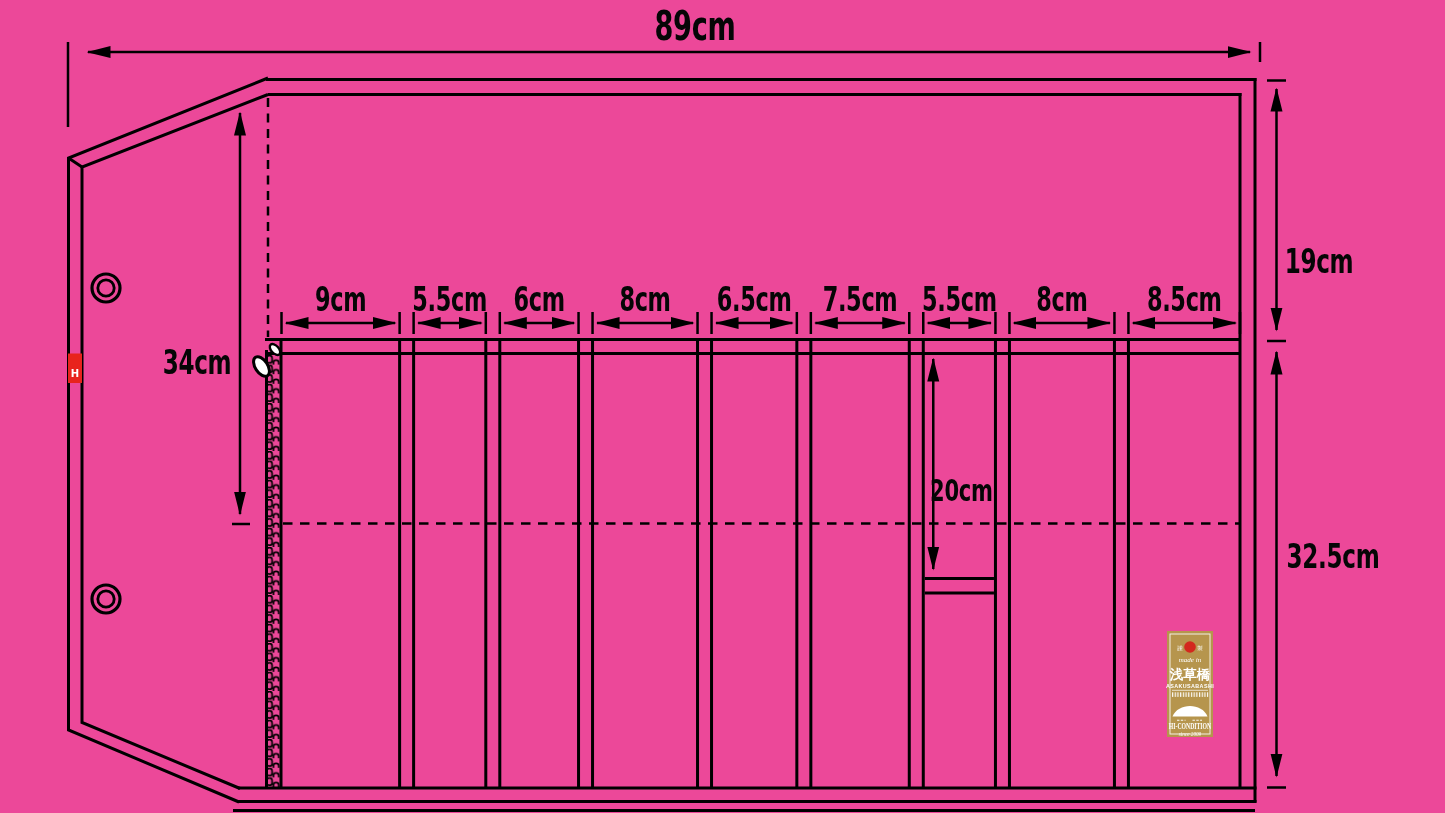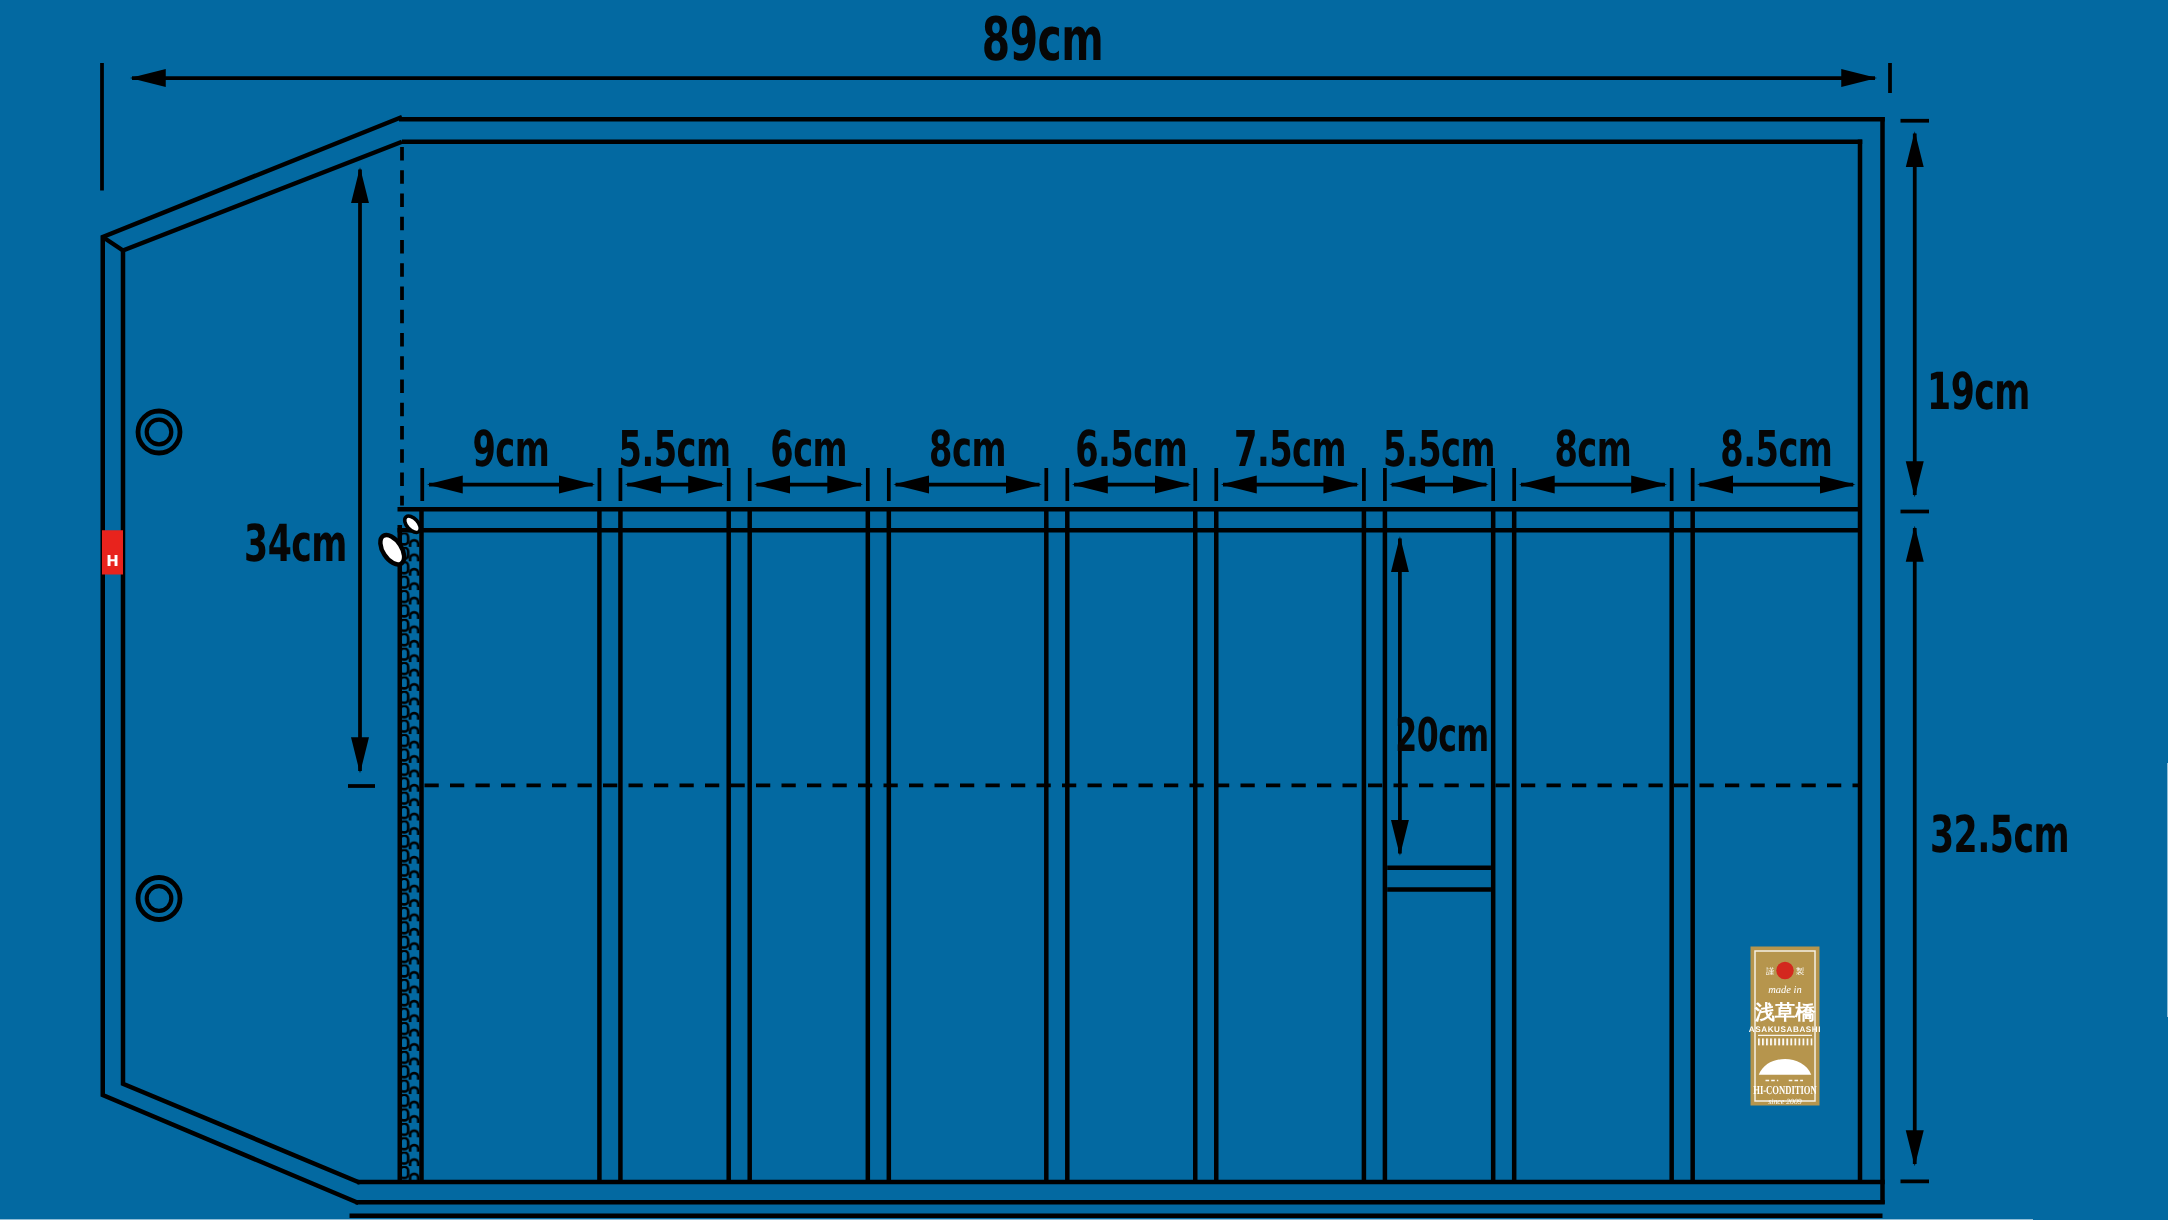--- a/index.html
+++ b/index.html
@@ -1,16 +1,16 @@
 <!DOCTYPE html>
 <html><head>
 <meta charset="utf-8">
 <style>
   html,body{margin:0;padding:0;background:#ffffff;}
-  .canvas{position:relative;width:1445px;height:813px;background:#0369a1;overflow:hidden;}
+  .canvas{position:relative;width:1445px;height:813px;background:#ec4899;overflow:hidden;}
   svg{display:block;}
   .struct{stroke:#000;stroke-width:3;fill:none;}
   .dim{stroke:#000;stroke-width:2.5;fill:none;}
   .dashedv{stroke:#000;stroke-width:2.5;stroke-dasharray:9 6.5;fill:none;}
   .dashedh{stroke:#000;stroke-width:2.5;stroke-dasharray:9.5 7.5;fill:none;}
   .dimlabel{font-family:"DejaVu Sans",sans-serif;font-weight:700;font-size:33px;fill:#060606;letter-spacing:-0.5px;}
   .big{font-size:40px;}
   .mid{font-size:34px;}
   .pocket{font-size:31px;}
   .tagletter{font-family:"DejaVu Sans",sans-serif;font-weight:700;font-size:10px;fill:#ffffff;}

